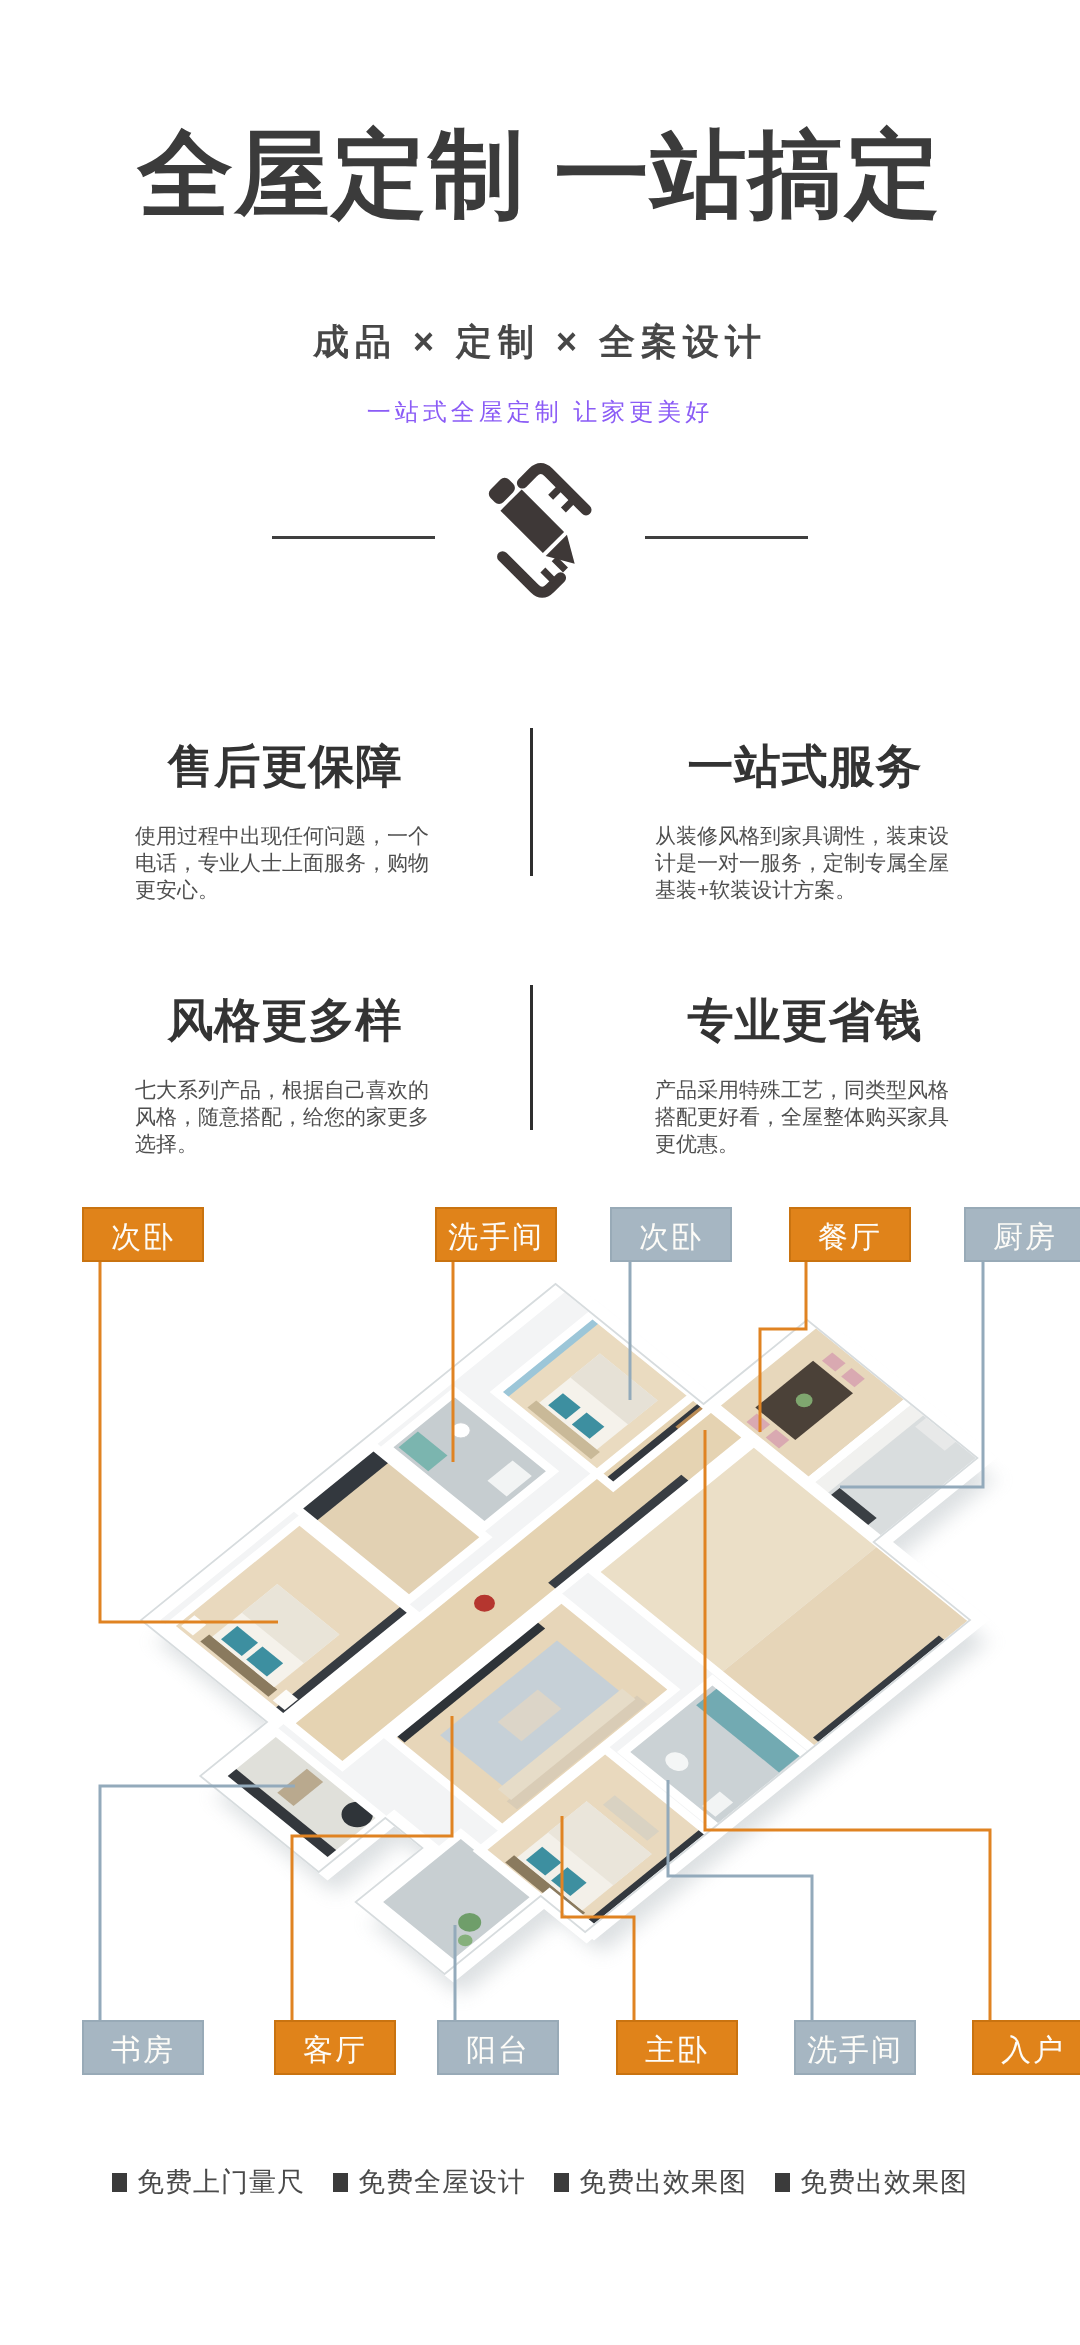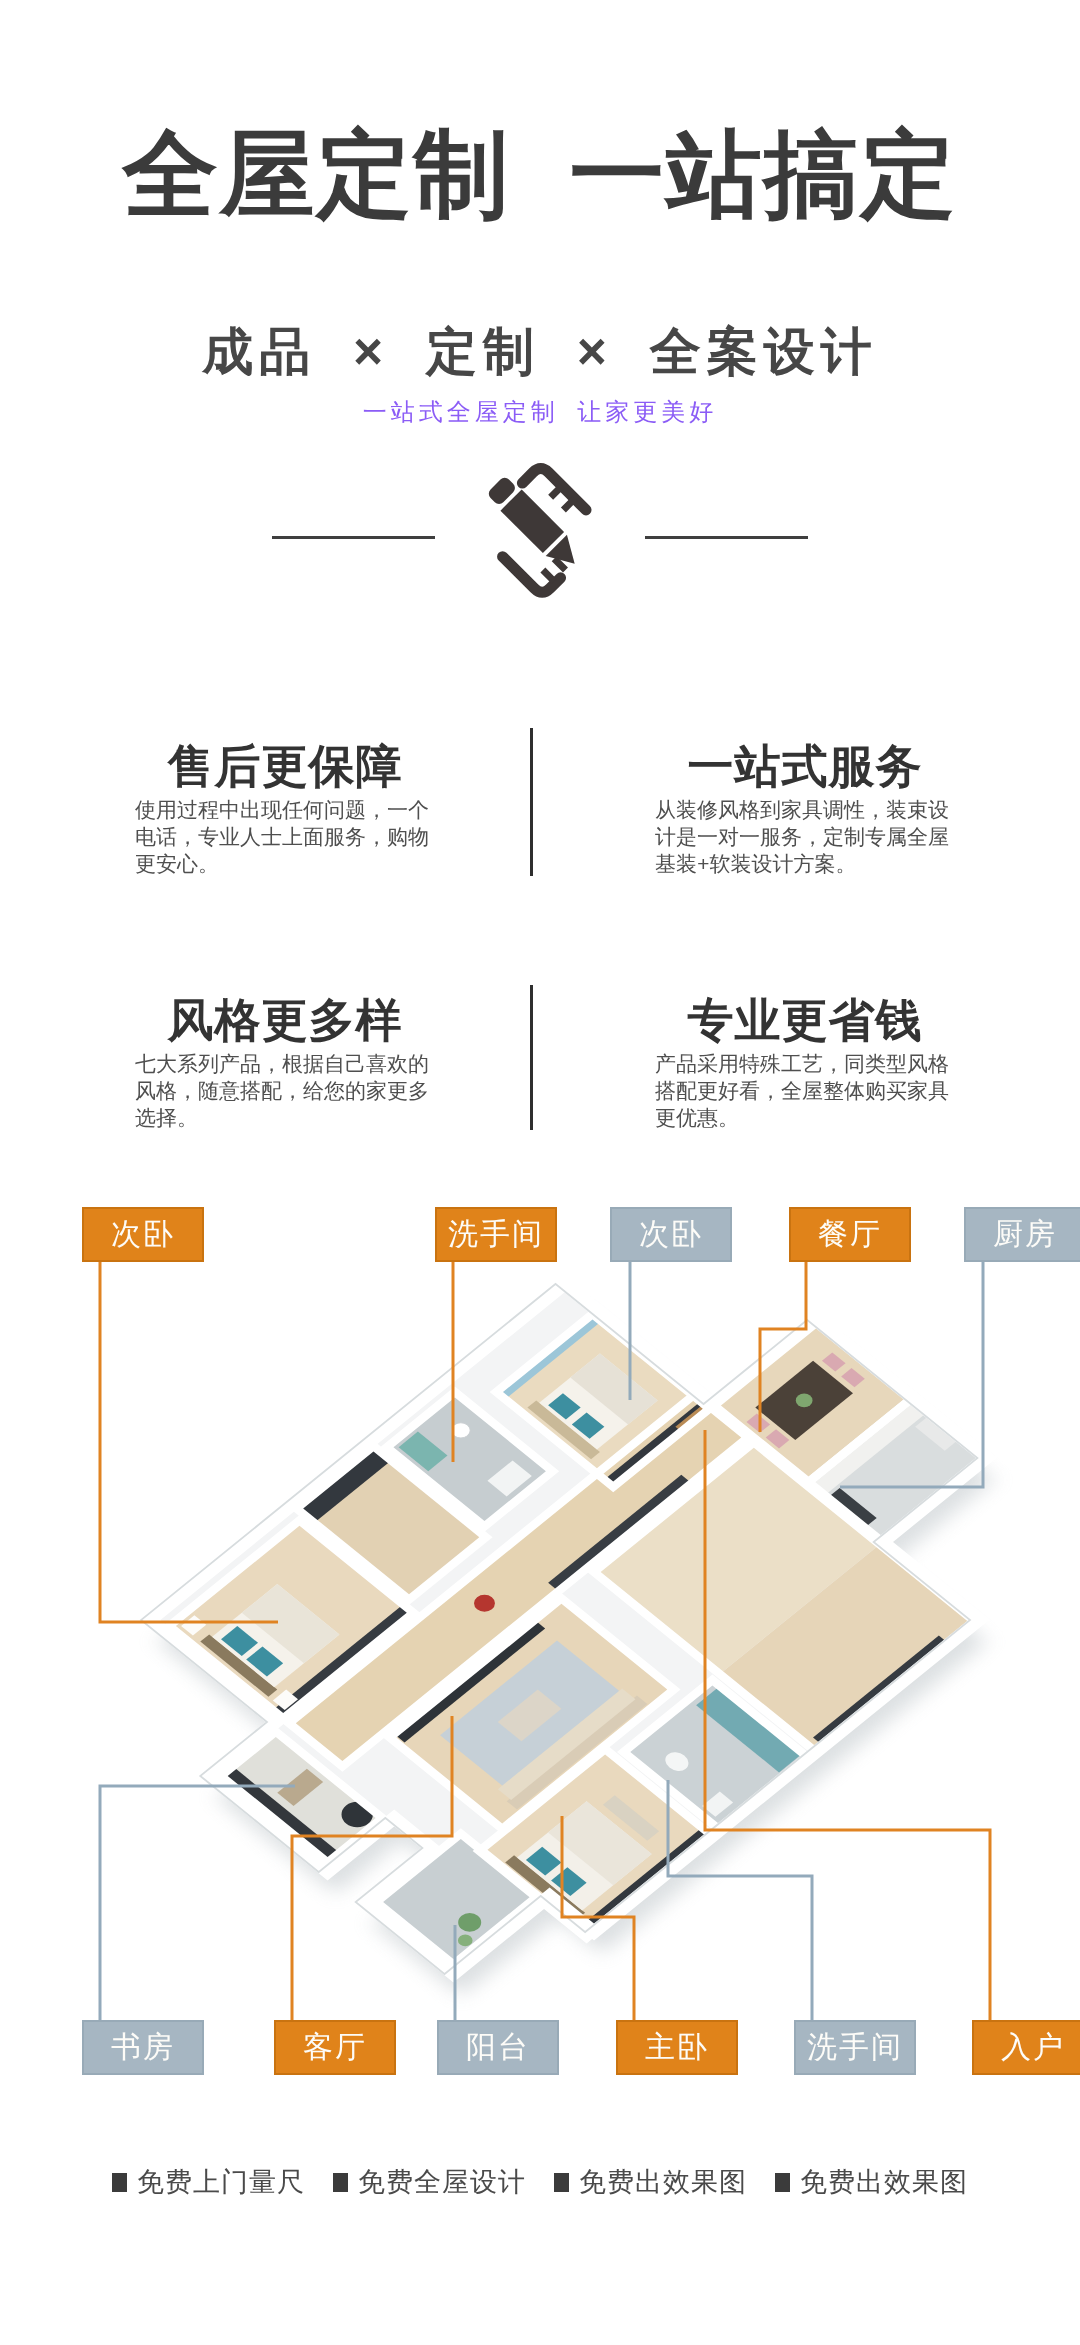--- a/index.html
+++ b/index.html
@@ -1,32 +1,32 @@
 <!DOCTYPE html>
 <html><head>
 <meta charset="utf-8">
 <style>
   html,body{margin:0;padding:0;background:#ffffff;}
   #page{position:relative;width:1080px;height:2345px;background:#ffffff;overflow:hidden;
-        font-family:Liberation Mono, monospace;color:#3c3c3c;}
+        font-family:Liberation Sans, sans-serif;color:#3c3c3c;}
   .abs{position:absolute;}
   
   .hero-title{left:0;top:112px;width:1080px;text-align:center;font-size:95px;font-weight:800;
               color:#3b3b3b;letter-spacing:2px;white-space:nowrap;}
-  .hero-sub{left:0;top:318px;width:1080px;text-align:center;font-size:51px;font-weight:600;
+  .hero-sub{left:0;top:318px;width:1080px;text-align:center;font-size:36px;font-weight:600;
             color:#474747;letter-spacing:6px;white-space:nowrap;}
   .hero-tag{left:0;top:396px;width:1080px;text-align:center;font-size:24px;color:#8b5cf6;
             letter-spacing:4px;white-space:nowrap;}
   .hline{height:3px;background:#3f3f3f;top:536px;}
   .hline.l{left:272px;width:163px;}
   .hline.r{left:645px;width:163px;}
   
   .feature{width:300px;}
   .f-title{font-size:46px;font-weight:800;color:#333333;letter-spacing:1px;text-align:center;}
-  .f-body{width:298px;font-size:21px;line-height:27px;color:#4f4f4f;}
+  .f-body{margin-top:24px;width:298px;font-size:21px;line-height:27px;color:#4f4f4f;}
   .vdivider{width:3px;background:#2e2e2e;left:530px;}
   .vd1{top:728px;height:148px;}
   .vd2{top:985px;height:145px;}
   
   .lab{width:122px;height:55px;line-height:55px;text-align:center;font-size:30px;
        color:#fdfcf8;letter-spacing:2px;box-sizing:border-box;margin-left:43px;}
   .lab.orange{background:#e0831a;border:2px solid #c97310;}
   .lab.gray{background:#a6b6c2;border:2px solid #98aab7;}
   
   .services{left:0;top:2164px;width:1080px;display:flex;justify-content:center;gap:28px;}

